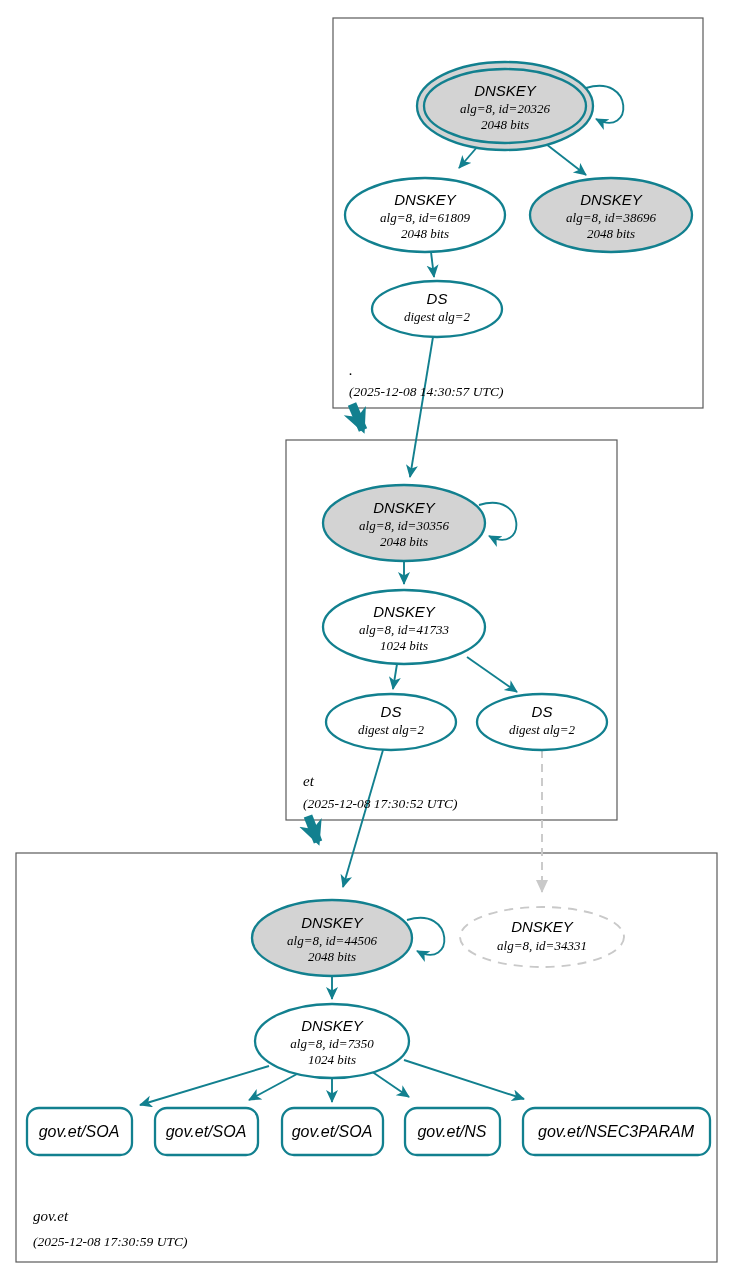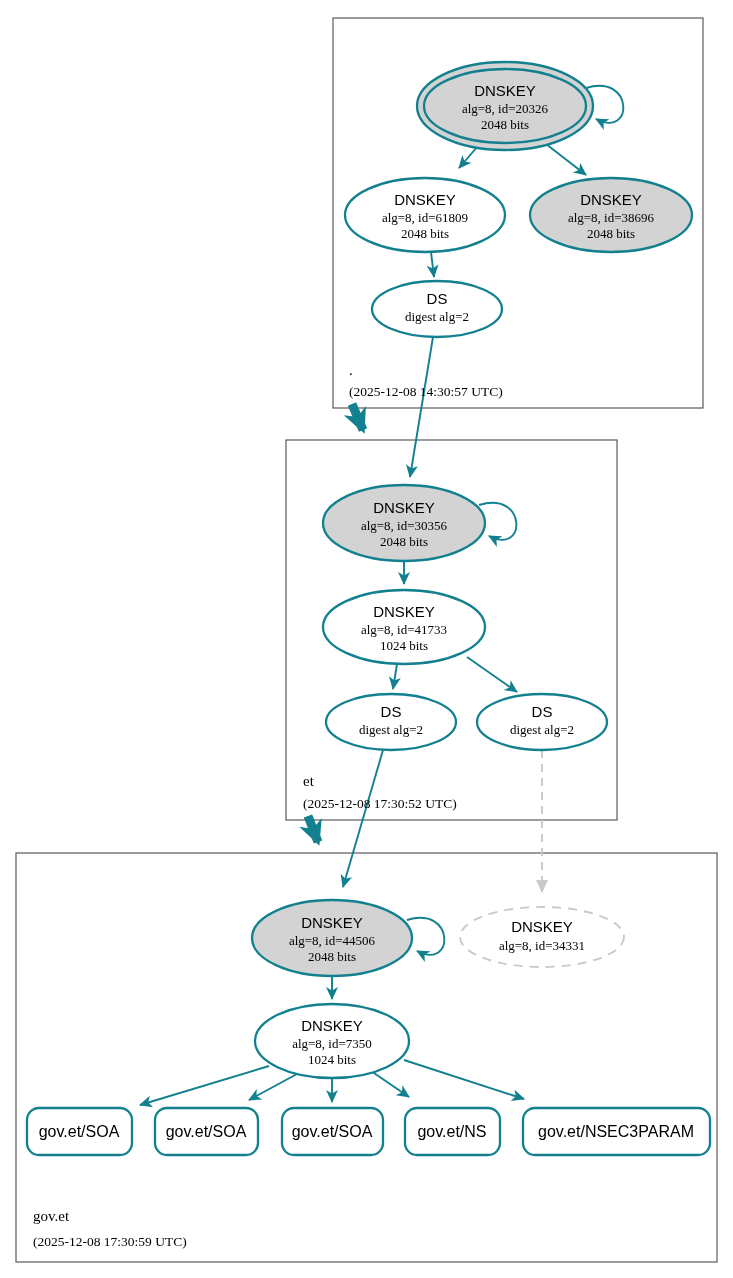--- a/index.html
+++ b/index.html
@@ -1,16 +1,16 @@
 <!DOCTYPE html>
 <html style="--edge-teal: #12808f; --node-gray: #d3d3d3; --dashed-gray: #c9c9c9; --box-border: #5a5a5a; --background: #ffffff; --text: #000000;"><head>
 <meta charset="utf-8">
 <style>
   html,body{margin:0;padding:0;background:#fff;}
-  .stage{position:relative;width:733px;height:1278px;background:#fff;overflow:hidden;}
+  .stage{position:relative;width:733px;height:1278px;background:#fff;overflow:hidden;font-style:italic;}
   svg text{fill:#000;}
   .nt{font-family:"Liberation Sans",sans-serif;font-size:15px;text-anchor:middle;}
   .nd{font-family:"Liberation Serif",serif;font-size:13px;text-anchor:middle;}
   .rl{font-family:"Liberation Sans",sans-serif;font-size:16px;text-anchor:middle;}
   .zl{font-family:"Liberation Serif",serif;font-size:15px;}
   .zt{font-family:"Liberation Serif",serif;font-size:13.5px;}
   .box{fill:none;stroke:var(--box-border,#5a5a5a);stroke-width:1.2;}
   .edge{stroke:var(--edge-teal,#12808f);stroke-width:1.9;fill:none;}
   .edge-thick{stroke:var(--edge-teal,#12808f);stroke-width:9;fill:none;}
   .edge-dashed{stroke:var(--dashed-gray,#c9c9c9);stroke-width:1.9;stroke-dasharray:8 6;fill:none;}

